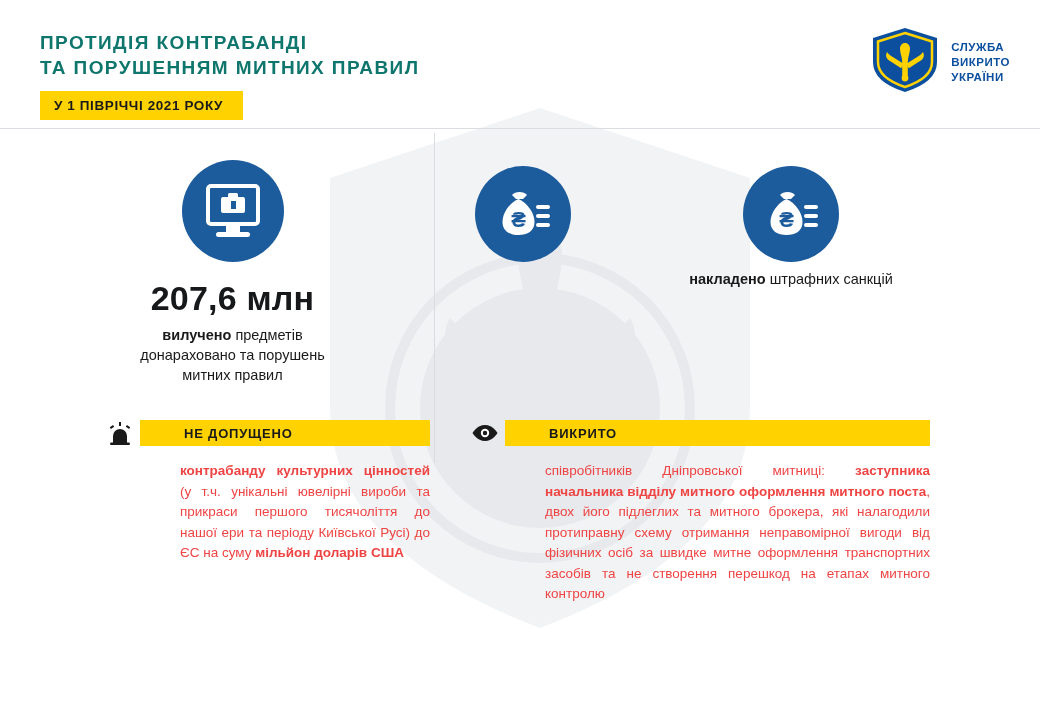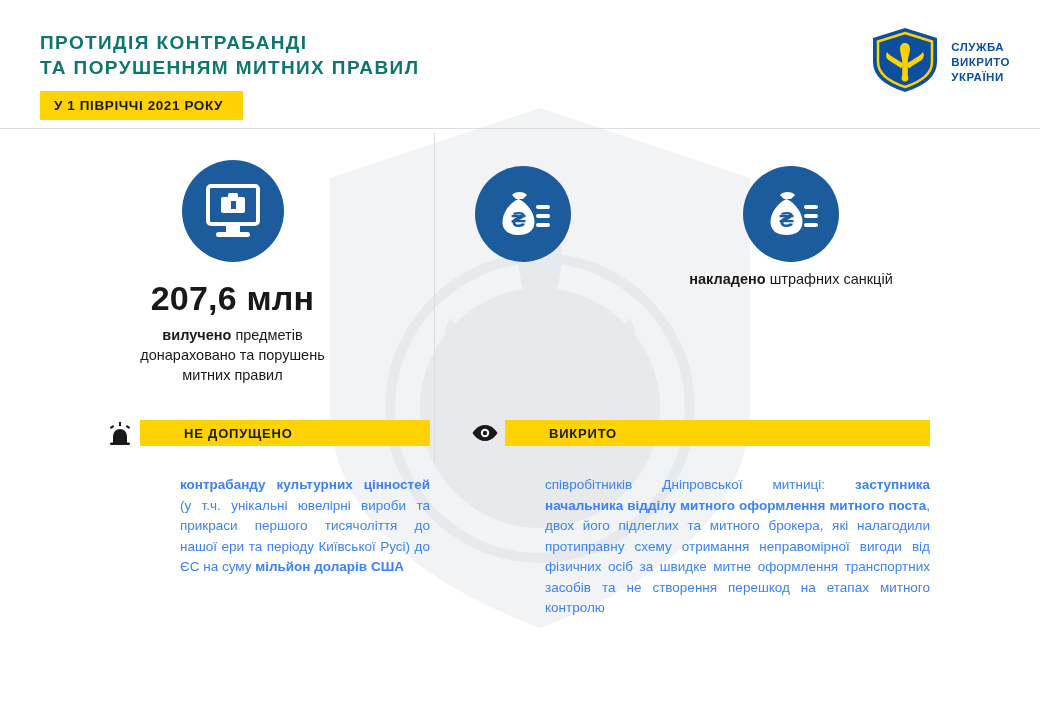--- a/index.html
+++ b/index.html
@@ -179,24 +179,24 @@
     font-size: 13px;
     font-weight: bold;
     color: #1a1a1a;
     letter-spacing: 0.8px;
     padding-left: 44px;
     white-space: nowrap;
   }
   .panel-right .banner-label { padding-left: 44px; }
 
   .panel-body {
-    margin-top: 29px;
+    margin-top: 15px;
     font-size: 13.5px;
     line-height: 20.5px;
-    color: #3b82f6;
+    color: #ef4444;
     text-align: justify;
     text-justify: inter-word;
   }
   .panel-left .panel-body { padding-left: 40px; }
   .panel-right .panel-body { padding-left: 40px; }
   .panel-body b { font-weight: bold; }
 </style>
 </head>
 <body>
 

